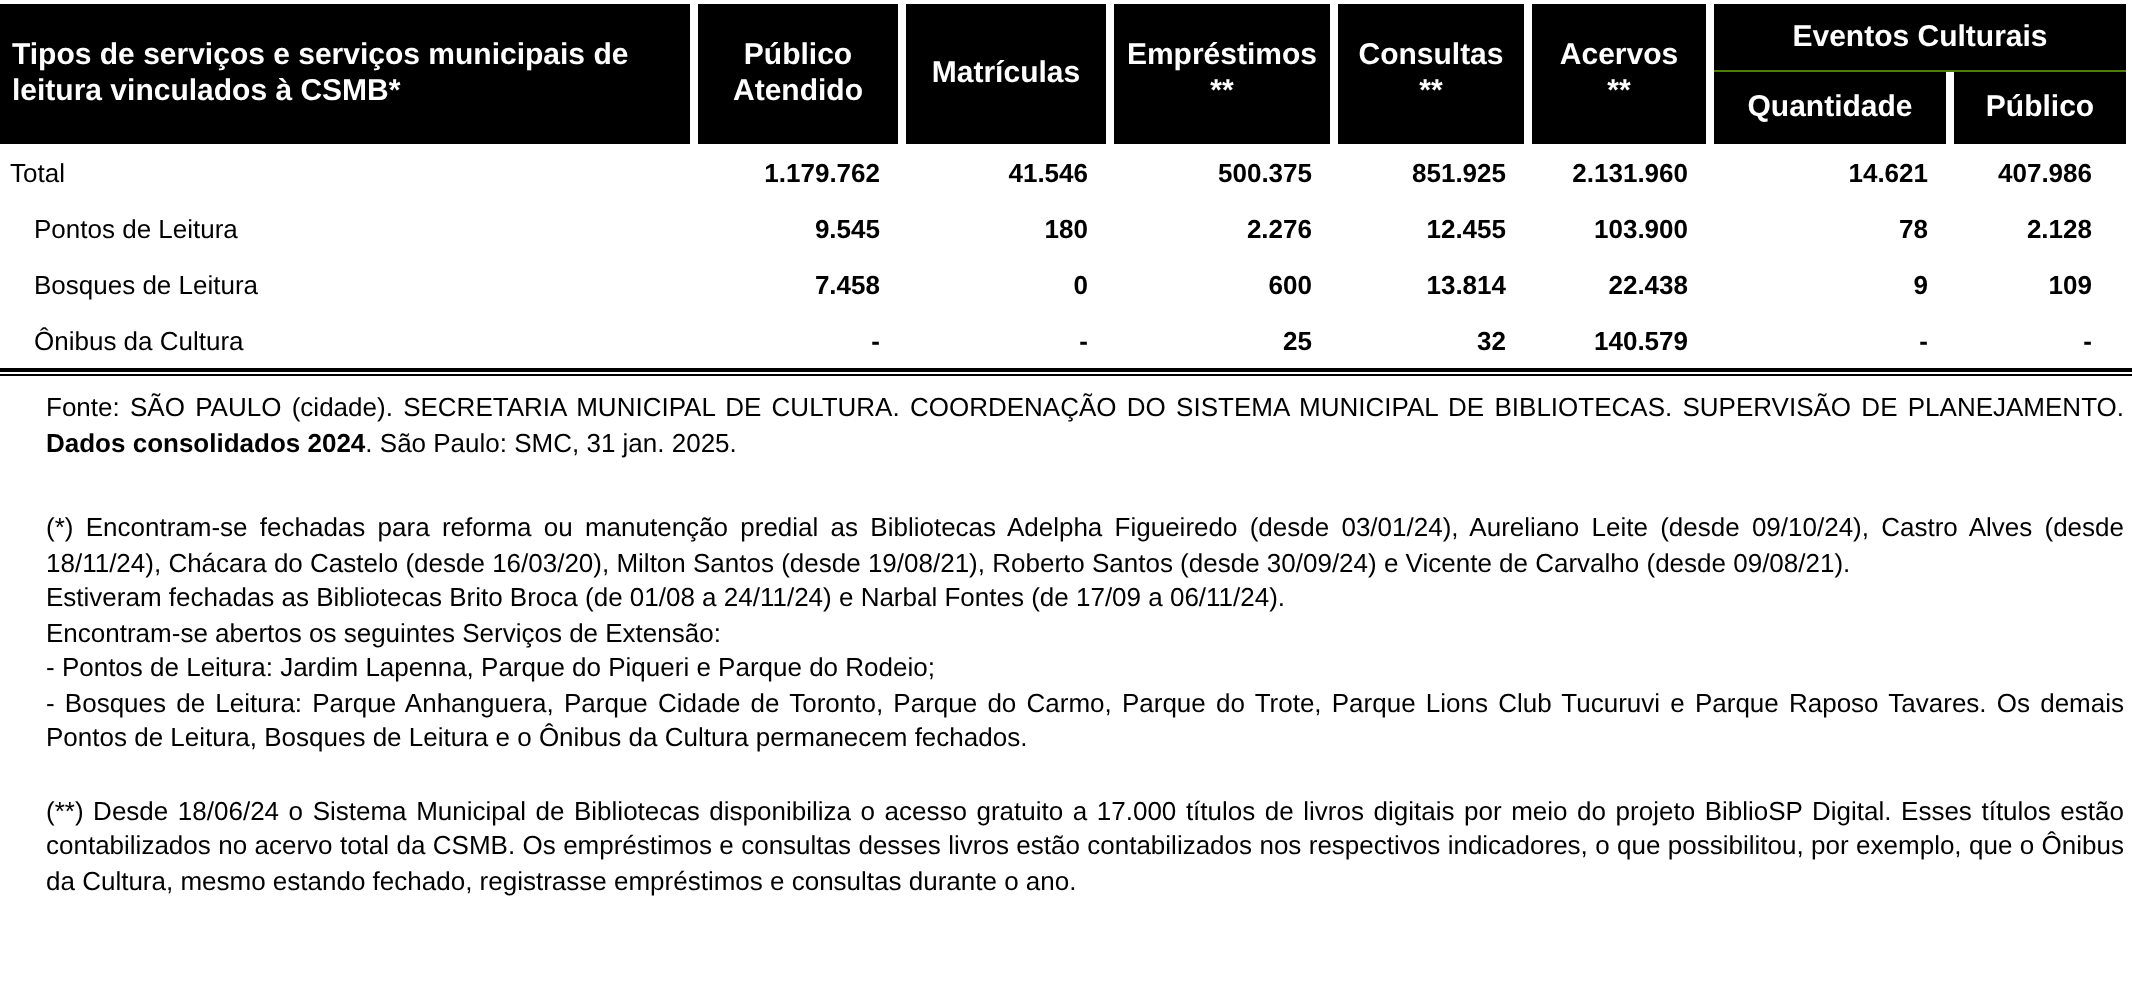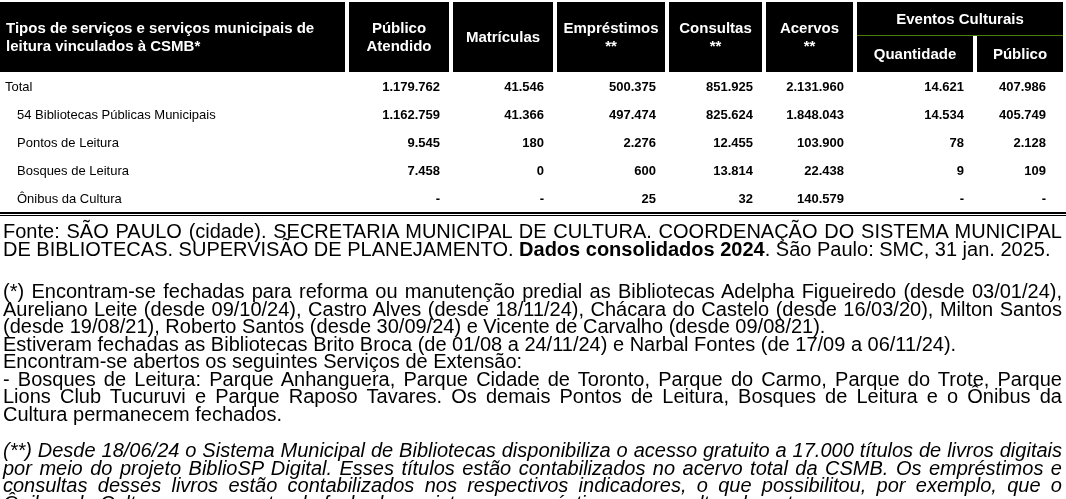--- a/index.html
+++ b/index.html
@@ -28,24 +28,24 @@
   .cell{box-sizing:border-box;white-space:nowrap;overflow:hidden;}
   .cell.label{padding-left:5px;}
   .cell.label.indent{padding-left:17px;}
   .cell.num{text-align:right;padding-right:13px;font-weight:bold;}
   .cell.num.last{padding-right:17px;}
   .bottom-rule{
     width:1066px;height:1px;background:#fff;
     border-top:2px solid #000;border-bottom:1px solid #000;
   }
   
-  .notes{padding:0 4px 0 3px;font-size:20px;line-height:17.5px;text-align:justify;}
+  .notes{padding:0 4px 0 3px;font-size:13px;line-height:17.5px;text-align:justify;margin-left:20px;}
   .p-fonte{margin-top:7px;}
   .p-star{margin-top:25px;}
-  .p-dstar{margin-top:19px;font-style:italic;}
+  .p-dstar{margin-top:19px;}
   b{font-weight:bold;}
 </style>
 </head>
 <body>
 
 <div class="page">
 
   <div class="tablewrap">
 
     <div class="grid thead">
@@ -80,30 +80,20 @@
         <div class="cell label">Total</div>
         <div class="cell num">1.179.762</div>
         <div class="cell num">41.546</div>
         <div class="cell num">500.375</div>
         <div class="cell num">851.925</div>
         <div class="cell num">2.131.960</div>
         <div class="cell num">14.621</div>
         <div class="cell num last">407.986</div>
       </div>
       <div class="grid trow">
-        <div class="cell label indent">54 Bibliotecas Públicas Municipais</div>
-        <div class="cell num">1.162.759</div>
-        <div class="cell num">41.366</div>
-        <div class="cell num">497.474</div>
-        <div class="cell num">825.624</div>
-        <div class="cell num">1.848.043</div>
-        <div class="cell num">14.534</div>
-        <div class="cell num last">405.749</div>
-      </div>
-      <div class="grid trow">
         <div class="cell label indent">Pontos de Leitura</div>
         <div class="cell num">9.545</div>
         <div class="cell num">180</div>
         <div class="cell num">2.276</div>
         <div class="cell num">12.455</div>
         <div class="cell num">103.900</div>
         <div class="cell num">78</div>
         <div class="cell num last">2.128</div>
       </div>
       <div class="grid trow">
@@ -131,19 +121,20 @@
     <div class="bottom-rule"></div>
   </div>
 
   <div class="notes">
     <div class="p-fonte"><span>Fonte: SÃO PAULO (cidade). SECRETARIA MUNICIPAL DE CULTURA. COORDENAÇÃO DO SISTEMA MUNICIPAL DE BIBLIOTECAS. SUPERVISÃO DE PLANEJAMENTO. </span><b>Dados consolidados 2024</b><span>. São Paulo: SMC, 31 jan. 2025.</span></div>
 
     <div class="p-star">
       <div>(*) Encontram-se fechadas para reforma ou manutenção predial as Bibliotecas Adelpha Figueiredo (desde 03/01/24), Aureliano Leite (desde 09/10/24), Castro Alves (desde 18/11/24), Chácara do Castelo (desde 16/03/20), Milton Santos (desde 19/08/21), Roberto Santos (desde 30/09/24) e Vicente de Carvalho (desde 09/08/21).</div>
       <div>Estiveram fechadas as Bibliotecas Brito Broca (de 01/08 a 24/11/24) e Narbal Fontes (de 17/09 a 06/11/24).</div>
       <div>Encontram-se abertos os seguintes Serviços de Extensão:</div>
+      <div>- Pontos de Leitura: Jardim Lapenna, Parque do Piqueri e Parque do Rodeio;</div>
       <div>- Bosques de Leitura: Parque Anhanguera, Parque Cidade de Toronto, Parque do Carmo, Parque do Trote, Parque Lions Club Tucuruvi e Parque Raposo Tavares. Os demais Pontos de Leitura, Bosques de Leitura e o Ônibus da Cultura permanecem fechados.</div>
     </div>
 
     <div class="p-dstar">(**) Desde 18/06/24 o Sistema Municipal de Bibliotecas disponibiliza o acesso gratuito a 17.000 títulos de livros digitais por meio do projeto BiblioSP Digital. Esses títulos estão contabilizados no acervo total da CSMB. Os empréstimos e consultas desses livros estão contabilizados nos respectivos indicadores, o que possibilitou, por exemplo, que o Ônibus da Cultura, mesmo estando fechado, registrasse empréstimos e consultas durante o ano.</div>
   </div>
 
 </div>
 
 </body></html>

